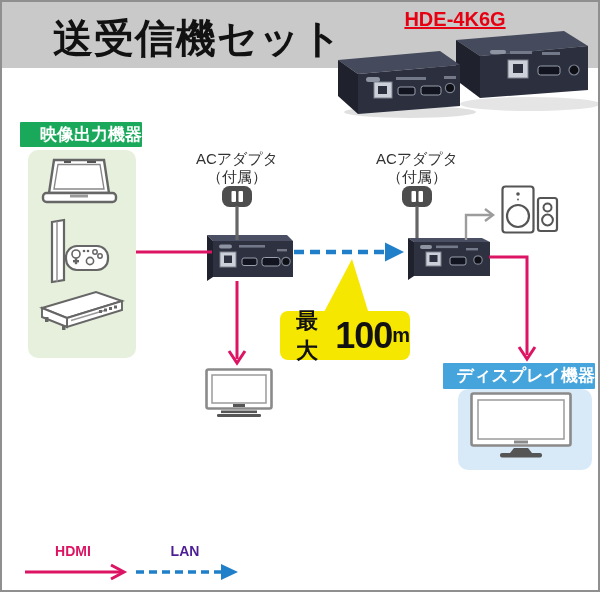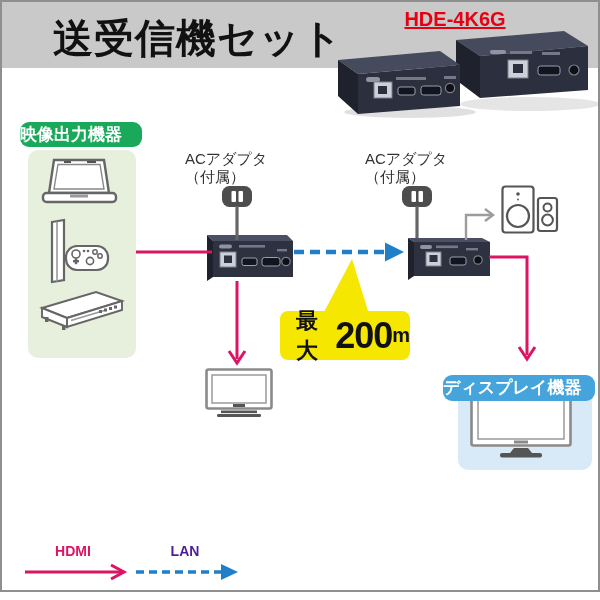--- a/index.html
+++ b/index.html
@@ -11,28 +11,28 @@
   }
   .abs{position:absolute;}
   
   .frame{left:0;top:0;width:596px;height:588px;border:2px solid #8f8f8f;background:#fff;}
   
   .banner{left:2px;top:2px;width:596px;height:66px;background:#c9c9c9;}
   .title{left:22px;top:11px;font-size:40px;font-weight:800;color:#111;letter-spacing:1px;white-space:nowrap;margin-left:31px;}
   .model{left:403px;top:8px;width:104px;text-align:center;font-size:20px;font-weight:bold;color:#e60012;z-index:4;text-decoration:underline;}
   .products{left:330px;top:18px;z-index:3;}
   
-  .pill{border-radius:9px;color:#fff;font-size:17px;font-weight:bold;text-align:left;z-index:6;}
+  .pill{border-radius:1px;color:#fff;font-size:17px;font-weight:bold;text-align:right;z-index:6;}
   .src-pill{left:20px;top:122px;width:122px;height:25px;line-height:25px;background:#1aa85b;}
   .src-panel{left:28px;top:150px;width:108px;height:208px;border-radius:10px;background:#e6f0dc;z-index:1;}
-  .dst-pill{left:443px;top:363px;width:152px;height:26px;line-height:26px;background:#45a4dc;margin-top:12px;}
+  .dst-pill{left:443px;top:363px;width:152px;height:26px;line-height:26px;background:#45a4dc;}
   .dst-panel{left:458px;top:389px;width:134px;height:81px;border-radius:10px;background:#d8eaf7;z-index:1;}
   .icon{z-index:2;}
   
-  .ac-caption{width:104px;text-align:left;font-size:15px;font-weight:500;color:#333;line-height:18px;z-index:4;}
+  .ac-caption{width:104px;text-align:center;font-size:15px;font-weight:500;color:#333;line-height:18px;z-index:4;}
   .ac1{left:185px;top:150px;} .ac2{left:365px;top:150px;}
   
   .callout{left:280px;top:311px;width:130px;height:49px;border-radius:8px;background:#f6e700;
            display:flex;align-items:center;justify-content:center;z-index:6;color:#111;}
   .callout .big{font-size:36px;font-weight:800;letter-spacing:-1px;}
   .callout .mid{font-size:22px;font-weight:800;margin-left:16px;}
   .callout .unit{font-size:20px;font-weight:800;}
   
   .legend-label{width:74px;text-align:center;font-size:14px;font-weight:800;z-index:4;}
   .hdmi-label{left:36px;top:543px;color:#dc1463;}
@@ -189,21 +189,21 @@
 <svg class="abs icon" style="left:470px;top:392px" width="102" height="70" viewBox="0 0 102 70">
   <rect x="1.5" y="1.5" width="99" height="52" rx="2" fill="#fff" stroke="#8a8a8a" stroke-width="2.6"></rect>
   <rect x="8" y="8" width="86" height="39" fill="#fff" stroke="#9a9a9a" stroke-width="1.5"></rect>
   <rect x="44" y="48.5" width="14" height="3" fill="#8a8a8a"></rect>
   <polygon points="44,56 58,56 62,61 40,61" fill="#555"></polygon>
   <rect x="30" y="61" width="42" height="4.5" rx="2" fill="#555"></rect>
 </svg>
 
 <div class="abs callout">
   <span class="mid">最大</span>
-    <span class="big">200</span>
+    <span class="big">100</span>
     <span class="unit">m</span>
 </div>
 
 <div class="abs legend-label hdmi-label">HDMI</div>
 <div class="abs legend-label lan-label">LAN</div>
 
 <svg class="abs connectors" width="600" height="600" viewBox="0 0 600 600">
 
   <polygon points="352,259 323,314 369,314" fill="#f6e700"></polygon>
 

